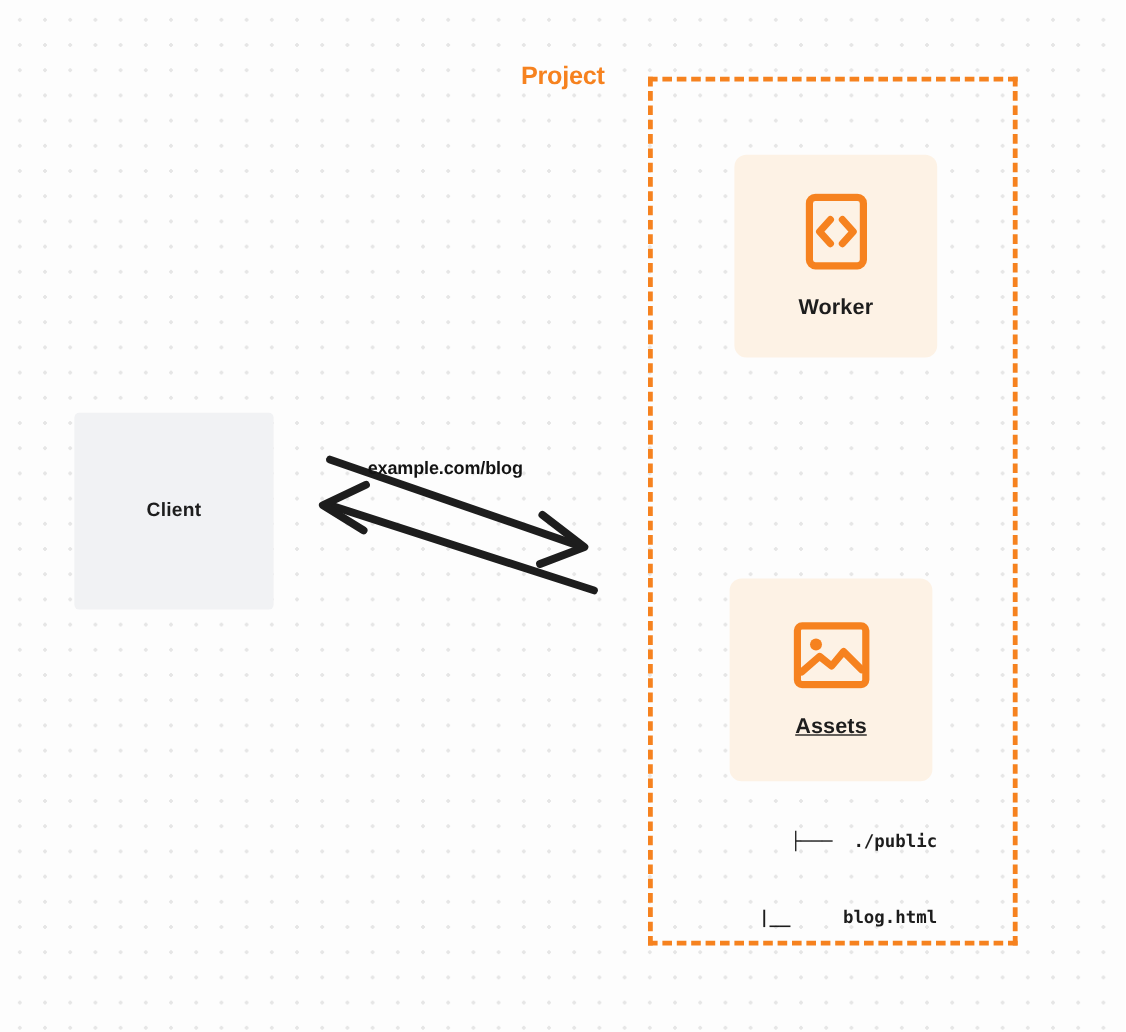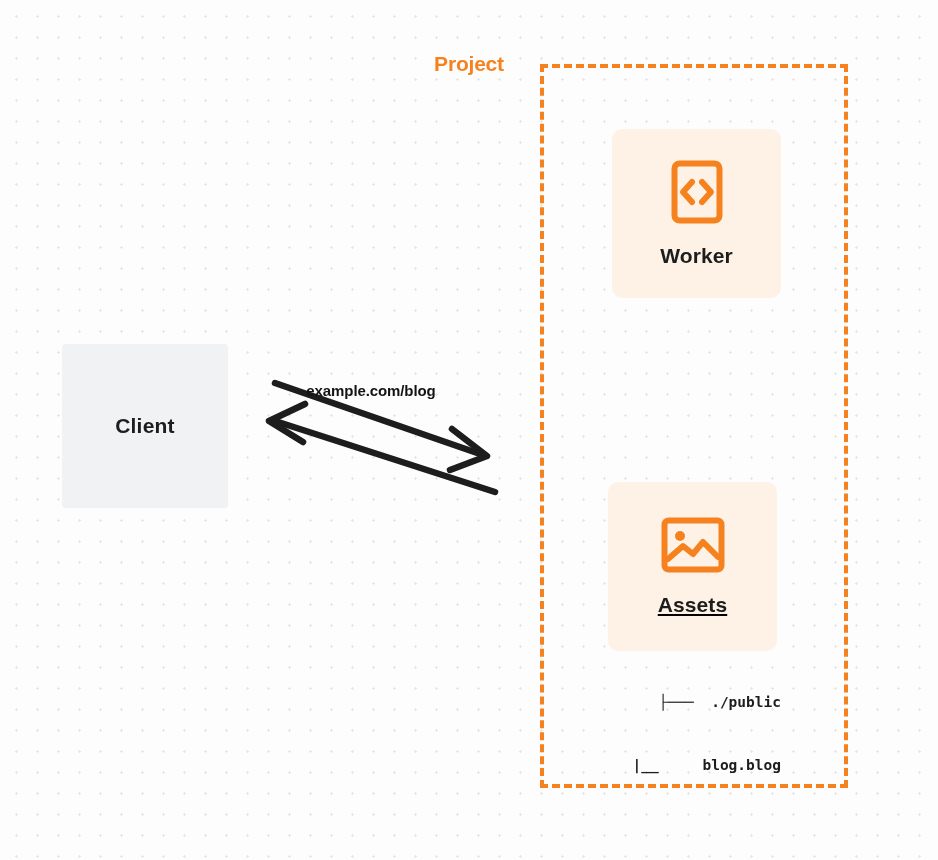--- a/index.html
+++ b/index.html
@@ -31,21 +31,21 @@
     top: 344px;
     width: 166px;
     height: 164px;
     background: #f1f2f4;
     border-radius: 4px;
     display: flex;
     align-items: center;
     justify-content: center;
   }
   #client-node .node-label {
-    font-size: 21px;
+    font-size: 16px;
     font-weight: bold;
     color: #1d1d1d;
     letter-spacing: 0.2px;
   }
 
   
   #connector-svg {
     position: absolute;
     left: 0;
     top: 0;
@@ -103,21 +103,21 @@
     justify-content: center;
   }
   #worker-card { left: 612px; top: 129px; }
   #assets-card { left: 608px; top: 482px; text-decoration: underline; }
 
   .service-card .card-icon {
     display: block;
     margin-bottom: 16px;
   }
   .service-card .card-label {
-    font-size: 21px;
+    font-size: 18px;
     font-weight: bold;
     color: #1d1d1d;
     letter-spacing: 0.1px;
   }
 
   
   #file-tree {
     position: absolute;
     left: 560px;
     top: 650px;
@@ -176,17 +176,17 @@
         <rect x="3.5" y="3.5" width="57" height="49" rx="4" ry="4" fill="none" stroke="#F6821F" stroke-width="6"></rect>
         <circle cx="19" cy="19" r="5" fill="#F6821F"></circle>
         <polyline points="7,42 22,29 32,37 42,25 57,40" fill="none" stroke="#F6821F" stroke-width="6" stroke-linecap="round" stroke-linejoin="round"></polyline>
       </svg>
     </span>
     <span class="card-label">Assets</span>
   </div>
 
   <div id="file-tree">
     <span class="tree-line">├───  ./public</span>
-    <span class="tree-line">|__     blog.blog</span>
+    <span class="tree-line">|__     blog.html</span>
     
   </div>
 
 </div>
 
 </body></html>

